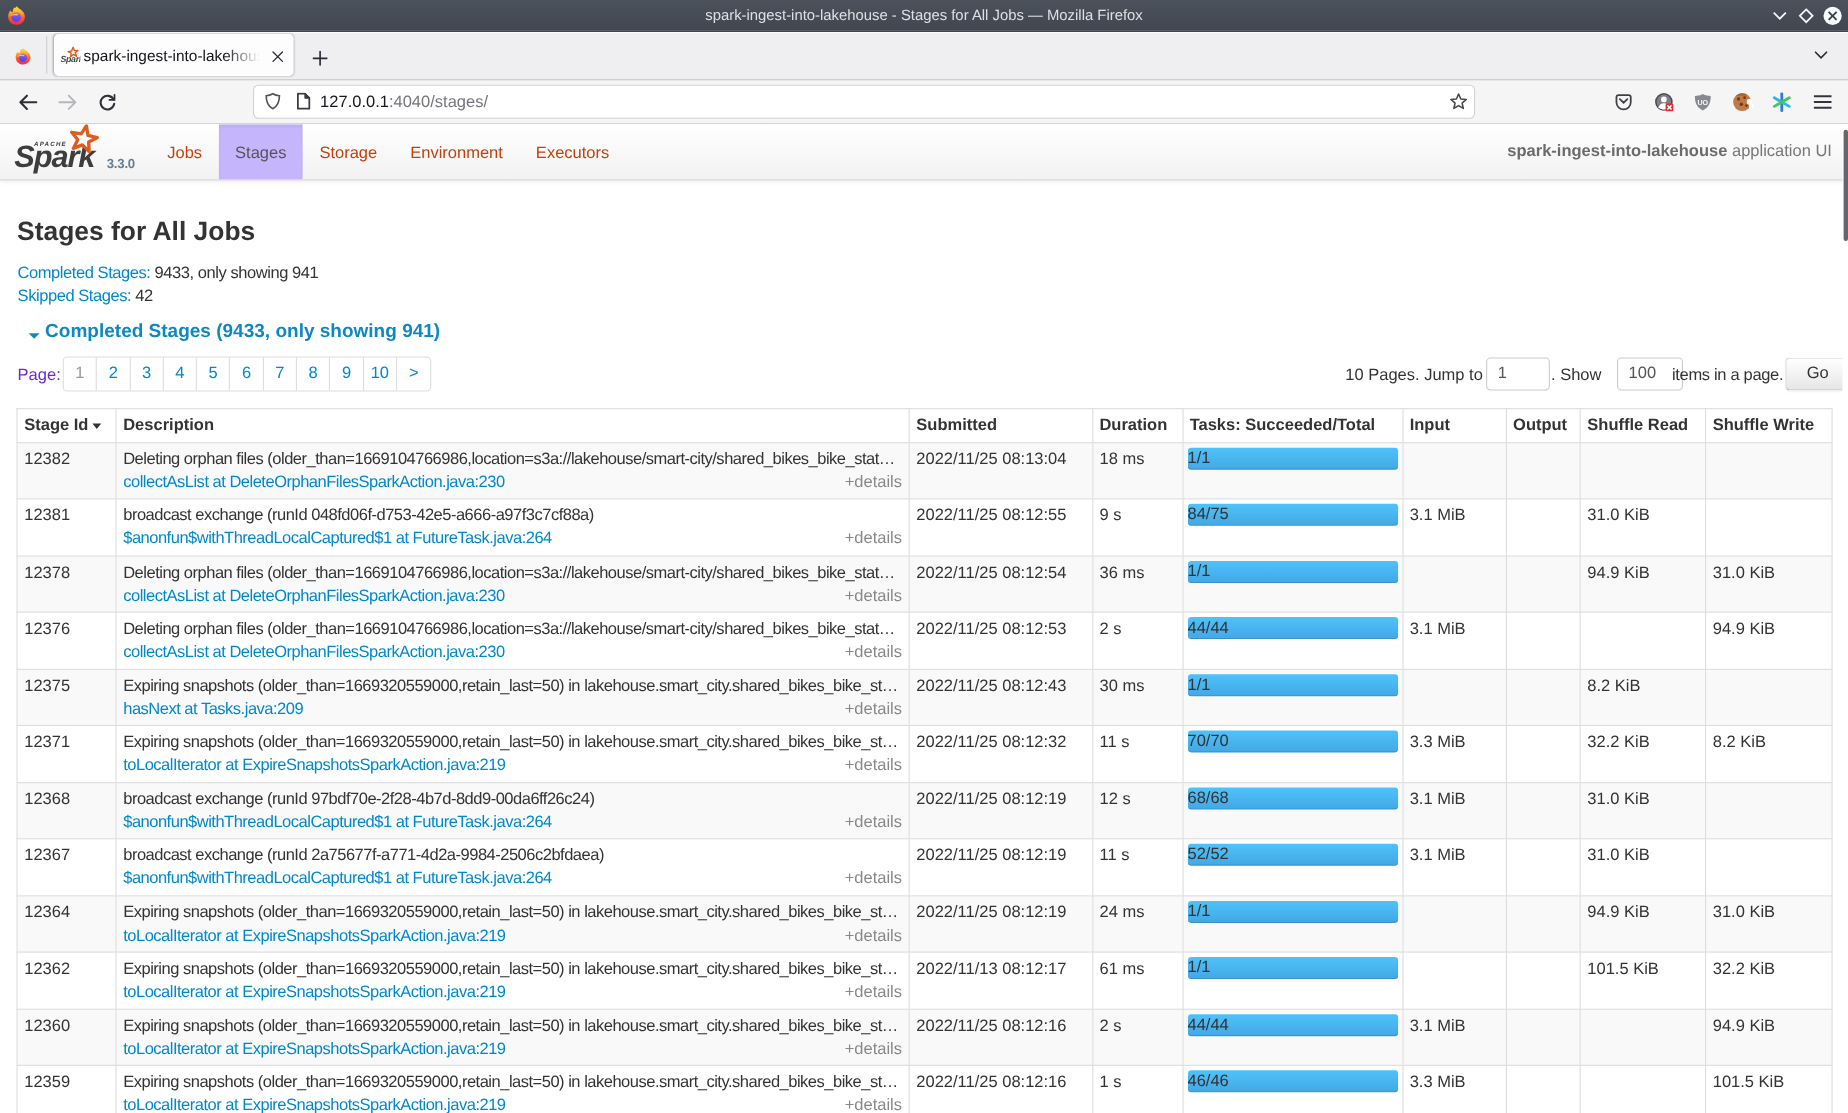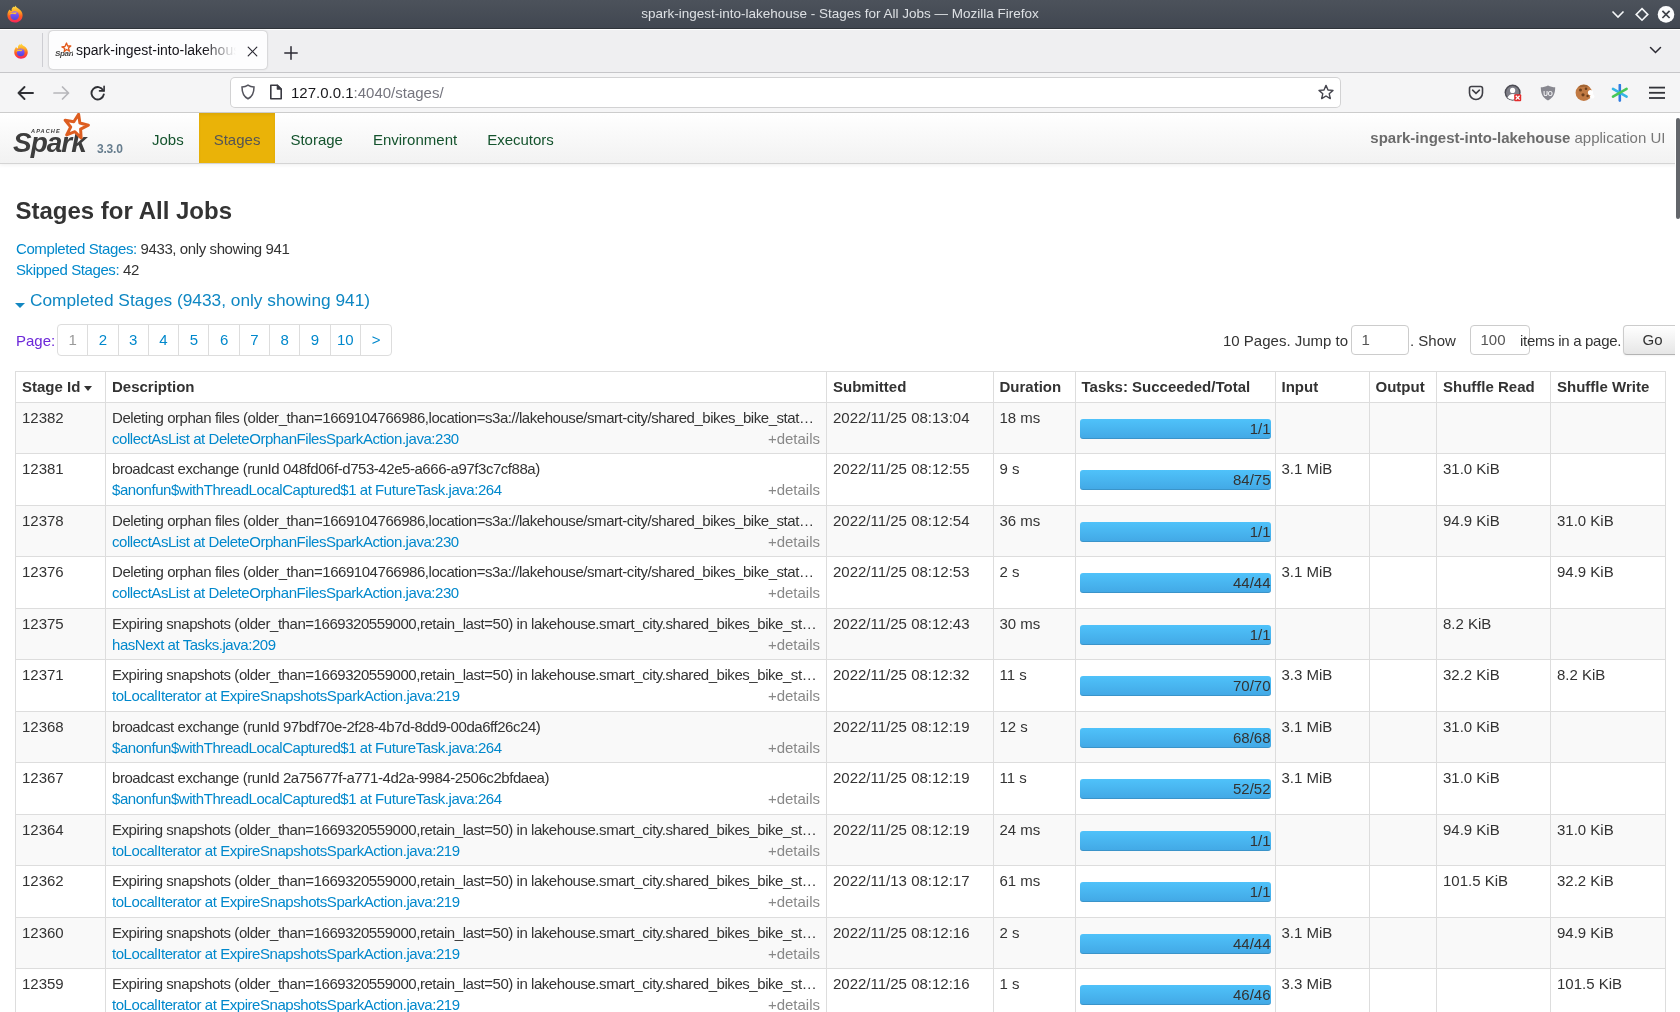--- a/index.html
+++ b/index.html
@@ -11,48 +11,48 @@
 #tab{left:49px;top:31px;width:218px;height:38px;background:#fdfdfe;border-radius:4px;box-shadow:0 0 2px rgba(0,0,0,.35)}
 #tabtitle{left:27px;top:0;width:170px;height:38px;line-height:38px;font-size:14px;color:#15141a;white-space:nowrap;overflow:hidden;-webkit-mask-image:linear-gradient(90deg,#000 128px,transparent 160px);mask-image:linear-gradient(90deg,#000 128px,transparent 160px)}
 #tabsep{left:42px;top:33px;width:1px;height:34px;background:#cdcdd2}
 #toolbar{left:0;top:72px;width:1680px;height:41px;background:#f5f5f6;border-top:1px solid #c6c6c9;border-bottom:1px solid #ccc}
 #urlbar{left:231px;top:78px;width:1109px;height:29px;background:#fff;border-radius:4px;box-shadow:0 0 0 1px rgba(0,0,0,.14);line-height:29px;font-size:15px;color:#19191d}
 #urlbar .dim{color:#75757e}
 
 #content{left:0;top:113px;width:1680px;height:899px;background:#fff;overflow:hidden}
 #navbar{left:0;top:0;width:1680px;height:51px;background:linear-gradient(#ffffff,#f2f2f2);border-bottom:1px solid #d4d4d4;box-shadow:0 1px 4px rgba(0,0,0,.065)}
 #nav{left:137px;top:0;height:50px;display:flex}
-#nav div{height:50px;line-height:53px;padding:0 15px;font-size:15px;color:#14532d}
-#nav .active{background:#eab308;color:#555;box-shadow:inset 0 2px 3px rgba(0,0,0,.06)}
+#nav div{height:50px;line-height:53px;padding:0 15px;font-size:15px;color:#c2410c}
+#nav .active{background:#c4b5fd;color:#555;box-shadow:inset 0 2px 3px rgba(0,0,0,.06)}
 #appname{right:14.6px;top:0;height:50px;line-height:50px;font-size:15px;color:#777}
 #appname b{color:#6b6b6b}
 #version{left:97px;top:29px;font-size:12px;font-weight:bold;color:#667d8e;letter-spacing:-.2px}
 h3{left:15.5px;top:84.4px;font-size:24px;line-height:27px;font-weight:bold;color:#333;position:absolute}
 #summary{left:16px;top:124.8px;font-size:15px;line-height:21px;color:#333;letter-spacing:-.4px}
 #summary a{color:#0088cc;font-weight:normal;text-decoration:none}
-#h4c{left:15px;top:177.4px;font-size:17.3px;line-height:21px;font-weight:normal;color:#0e87c3}
+#h4c{left:26px;top:177.4px;font-size:17.3px;line-height:21px;font-weight:bold;color:#0e87c3}
 #h4c .tri{display:inline-block;width:0;height:0;border-left:5.2px solid transparent;border-right:5.2px solid transparent;border-top:5.8px solid #1387c1;margin-right:5px;vertical-align:-1.8px}
 #pagelbl{left:16px;top:216.5px;line-height:21px;font-size:15px;color:#6d28d9}
 #pager{left:57px;top:211px;display:flex;border:1px solid #ddd;border-radius:4px;background:#fff}
 #pager span{display:block;width:30.3px;line-height:30px;height:30px;text-align:center;font-size:15px;color:#0088cc;border-right:1px solid #ddd}
 #pager span:last-child{border-right:none}
 #pager span.cur{color:#999}
 .jt{top:216.5px;line-height:21px;font-size:15px;color:#333}
 .inp{top:212px;height:30px;background:#fff;border:1px solid #ccc;border-radius:4px;font-size:15px;color:#555;line-height:28px;padding-left:9.5px}
 #gobtn{left:1623px;top:212px;width:59px;height:30px;background:linear-gradient(#fff,#e6e6e6);border:1px solid #ccc;border-bottom-color:#b3b3b3;border-radius:4px;text-align:center;line-height:28px;font-size:15px;color:#333;box-shadow:inset 0 1px 0 rgba(255,255,255,.2),0 1px 2px rgba(0,0,0,.05)}
 
 #tbl{left:15px;top:257.5px;border-collapse:collapse;table-layout:fixed;width:1650px;font-size:15px;color:#333}
 #tbl th,#tbl td{border:1px solid #ddd;vertical-align:top;text-align:left;font-weight:normal;padding:4.25px 6px;line-height:21px;overflow:hidden}
 #tbl th{font-weight:bold;padding:4.5px 6px}
 #tbl td.tc{padding-left:4px;padding-right:4px}
 #tbl tr.s td{background:#f9f9f9}
 .d1{white-space:nowrap;overflow:hidden;text-overflow:ellipsis;letter-spacing:-.45px}
 a.lnk{color:#0088cc;text-decoration:none;letter-spacing:-.45px}
 .det{float:right;color:#888}
-.bar{height:20px;margin-top:12px;border-radius:3px;background:linear-gradient(#4fc2fa,#42a8e5);box-shadow:inset 0 -1px 0 rgba(0,0,0,.12);text-align:right;line-height:20px;color:#333}
+.bar{height:20px;margin-top:0;border-radius:3px;background:linear-gradient(#4fc2fa,#42a8e5);box-shadow:inset 0 -1px 0 rgba(0,0,0,.12);text-align:left;line-height:20px;color:#333}
 .sort{display:inline-block;width:0;height:0;border-left:4.5px solid transparent;border-right:4.5px solid transparent;border-top:5px solid #333;margin-left:4px;vertical-align:1.5px}
 #scrollthumb{left:1675.5px;top:118px;width:4px;height:101px;background:#63666b;border-radius:2px}
 svg{display:block}
 </style></head>
 <body>
 <div class="abs" id="titlebar"></div>
 <div class="abs" id="wintitle">spark-ingest-into-lakehouse - Stages for All Jobs — Mozilla Firefox</div>
 <div class="abs" id="ffmain" style="left:6px;top:5px">
     <svg width="18" height="18" viewBox="0 0 18 18">
       <defs>

